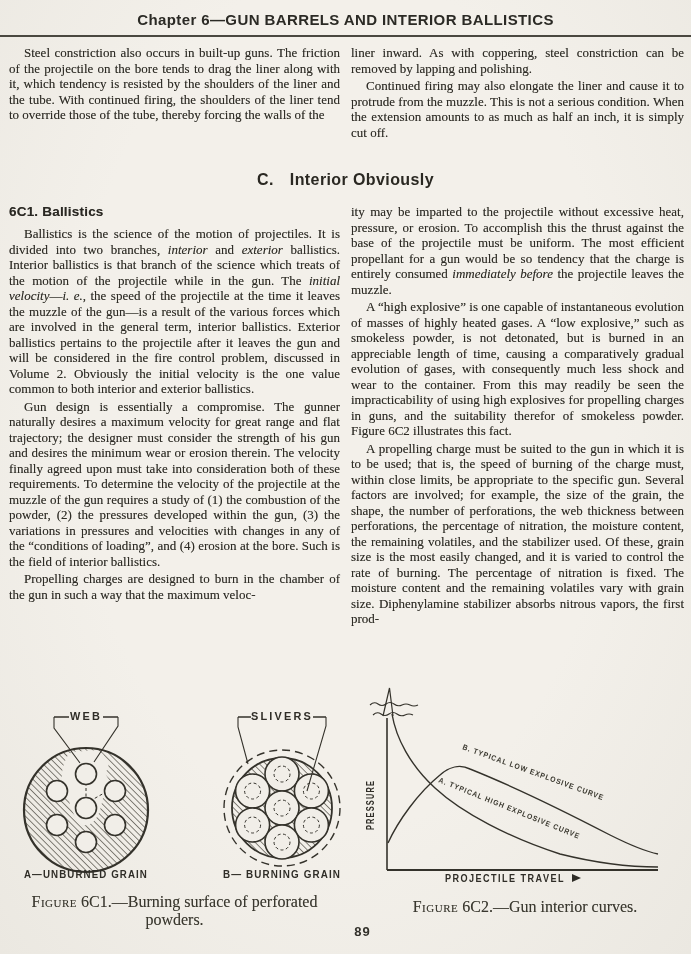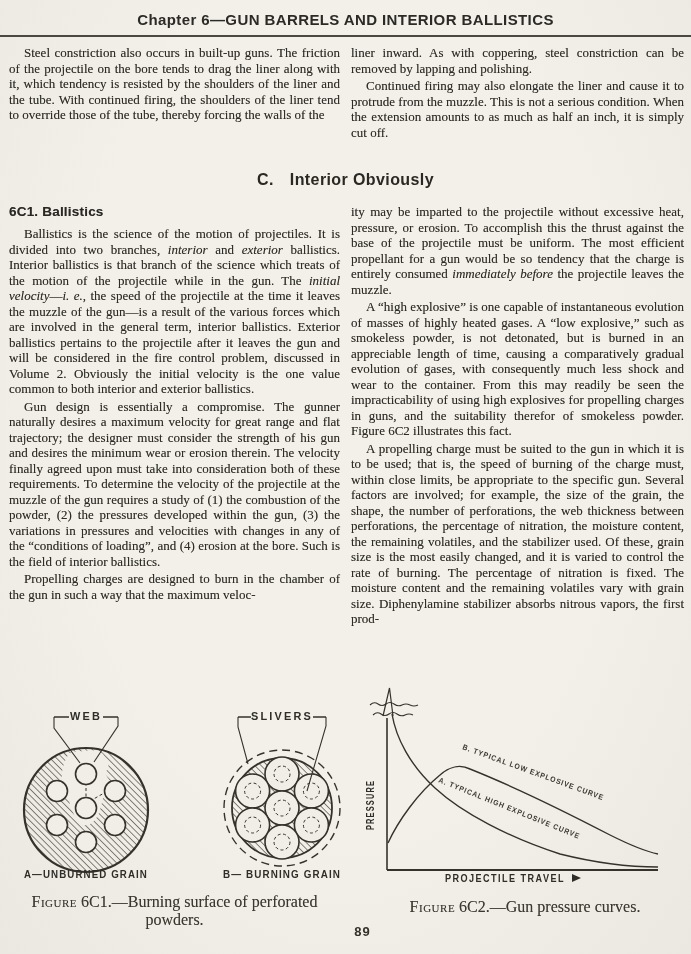--- a/index.html
+++ b/index.html
@@ -165,18 +165,18 @@
 
     <text class="curve-label" transform="translate(112,66) rotate(20)" textLength="150" lengthAdjust="spacingAndGlyphs">B. TYPICAL LOW EXPLOSIVE CURVE</text>
     <text class="curve-label" transform="translate(88,99) rotate(22)" textLength="152" lengthAdjust="spacingAndGlyphs">A. TYPICAL HIGH EXPLOSIVE CURVE</text>
 
     <text class="axis-label" transform="translate(24,122) rotate(-90)" text-anchor="middle" textLength="50" lengthAdjust="spacingAndGlyphs">PRESSURE</text>
     <text class="axis-label" x="155" y="199" text-anchor="middle" textLength="120" lengthAdjust="spacingAndGlyphs">PROJECTILE TRAVEL</text>
     <polygon points="222,191 231,195 222,199" fill="#2f2d27"></polygon>
   </svg>
 
   <div class="caption" style="top:898px; left:365px; width:320px;">
-    <span class="sc">Figure</span><span> 6C2.—Gun pressure curves.</span>
+    <span class="sc">Figure</span><span> 6C2.—Gun interior curves.</span>
   </div>
 
   <div class="pagenum">89</div>
 
 </div>
 
 </body></html>

